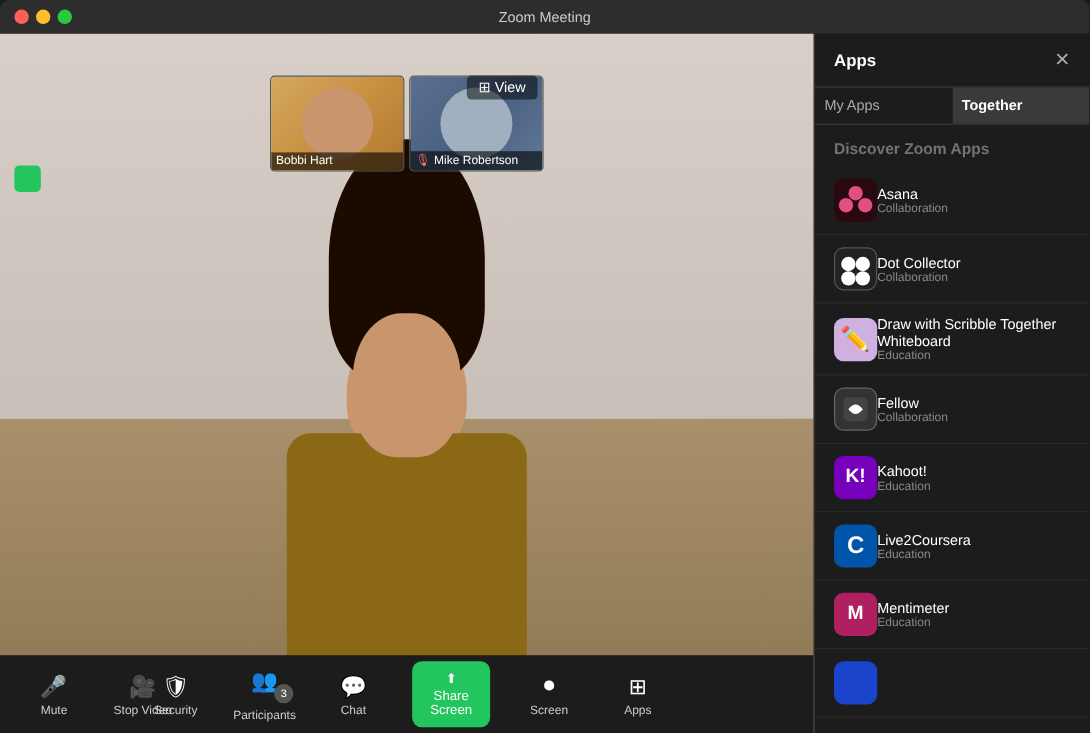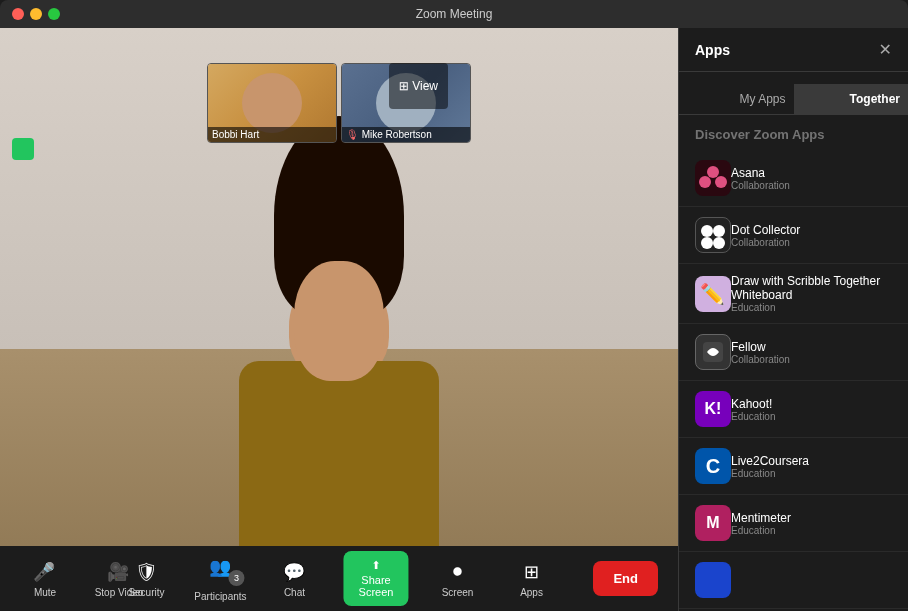--- a/index.html
+++ b/index.html
@@ -160,21 +160,21 @@
     .thumbnails {
       position: absolute;
       top: 35px;
       left: 50%;
       transform: translateX(-50%);
       display: flex;
       gap: 4px;
       z-index: 20;
     }
     .thumbnail {
-      width: 130px;
+      width: 112px;
       height: 80px;
       border-radius: 4px;
       overflow: hidden;
       position: relative;
       border: 1px solid #555;
     }
     .thumb-bg-1 {
       width: 100%;
       height: 100%;
       background: linear-gradient(135deg, #d4a860 0%, #c89040 50%, #b07830 100%);
@@ -213,21 +213,21 @@
     }
 
     
     .view-btn {
       position: absolute;
       top: 35px;
       right: 230px;
       background: rgba(0,0,0,0.5);
       color: white;
       border: none;
-      padding: 16px 10px;
+      padding: 3px 10px;
       border-radius: 4px;
       font-size: 12px;
       cursor: pointer;
       display: flex;
       align-items: center;
       gap: 4px;
       z-index: 20;
     }
 
     
@@ -353,26 +353,25 @@
       cursor: pointer;
     }
 
     
     .panel-tabs {
       display: flex;
       border-bottom: 1px solid #3a3a3a;
     }
     .tab {
       flex: 1;
-      text-align: right;
+      text-align: left;
       padding: 8px;
       font-size: 12px;
       cursor: pointer;
       color: #aaa;
-      margin-top: 12px;
     }
     .tab.active {
       color: white;
       background: #3a3a3a;
       font-weight: 600;
     }
 
     
     .discover-heading {
       color: #737373;
@@ -509,23 +508,20 @@
         <div class="tool-item">
           <div class="tool-icon">⏺</div>
           <span class="tool-label">Screen</span>
         </div>
         <div class="tool-item">
           <div class="tool-icon">⊞</div>
           <span class="tool-label">Apps</span>
         </div>
       </div>
 
-      <div class="toolbar-right">
-        <button class="end-btn">End</button>
-      </div>
     </div>
   </div>
 
   <div class="apps-panel">
     <div class="panel-header">
       <span class="panel-title">Apps</span>
       <button class="close-btn">✕</button>
     </div>
 
     <div class="panel-tabs">

